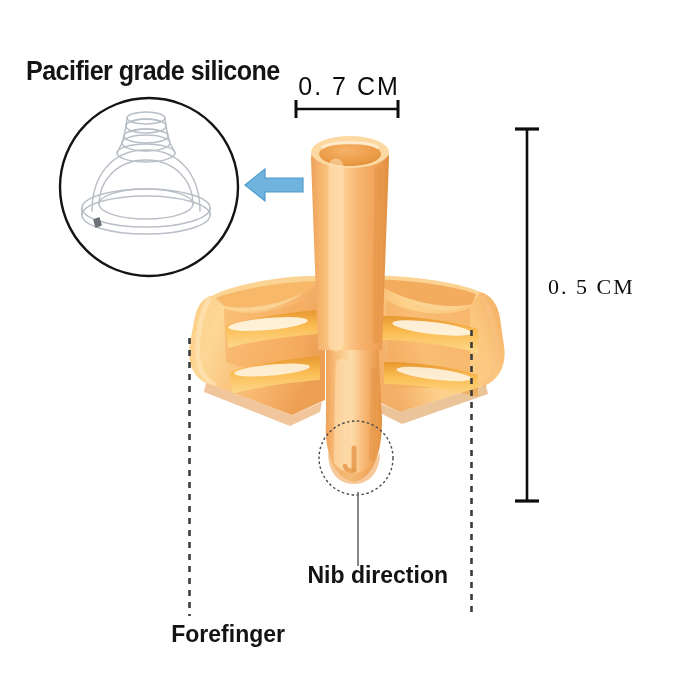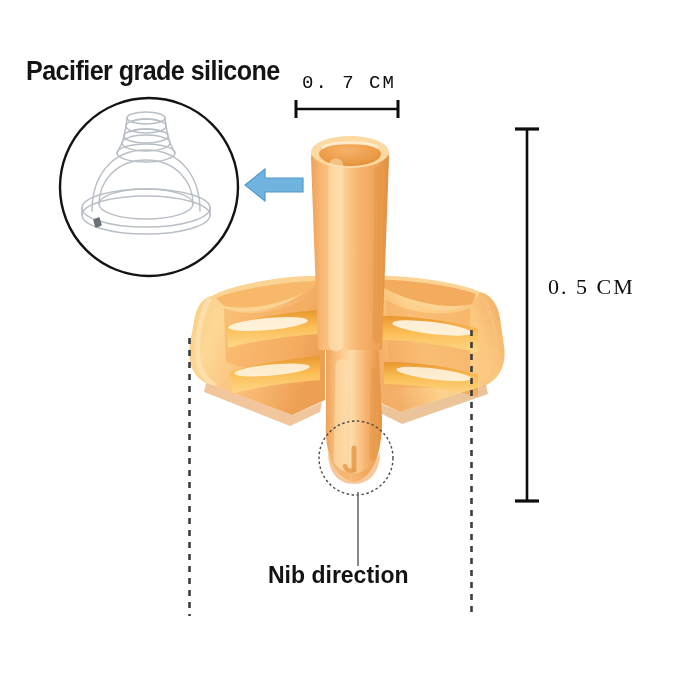--- a/index.html
+++ b/index.html
@@ -57,22 +57,22 @@
     width: 400px;
     height: 420px;
   }
 
   
   #dim-top-label {
     left: 289px;
     top: 72px;
     width: 120px;
     text-align: center;
-    font-family: Liberation Mono, monospace;
-    font-size: 19px;
+    font-family: Liberation Sans, sans-serif;
+    font-size: 25px;
     color: #0d0d0d;
     letter-spacing: 2px;
     white-space: nowrap;
   }
   #dim-top-line { left: 285px; top: 98px; width: 125px; height: 22px; }
 
   #dim-right-label {
     left: 548px;
     top: 274px;
     font-family: "Liberation Serif", serif;
@@ -88,21 +88,21 @@
   #guide-right { left: 470px; top: 330px; width: 3px; height: 286px; }
   #nib-leader  { left: 350px; top: 492px; width: 16px; height: 74px; }
 
   
   .callout {
     font-family: "Liberation Sans", sans-serif;
     font-size: 23px;
     font-weight: 600;
     color: #131313;
     white-space: nowrap;
-    text-align: left;
+    text-align: right;
   }
   #label-forefinger { left: 115px; top: 621px; width: 170px; }
   #label-thumb      { left: 400px; top: 621px; width: 150px; }
   #label-nib        { left: 268px; top: 562px; width: 180px; }
 </style>
 </head>
 <body>
 
 <div id="page" class="abs">
 
@@ -288,14 +288,15 @@
       <line x1="1.5" y1="0" x2="1.5" y2="286" stroke="#3d3d3d" stroke-width="2.6" stroke-dasharray="6 6"></line>
     </svg>
   </div>
   <div id="nib-leader" class="abs">
     <svg width="16" height="74" viewBox="0 0 16 74">
       <line x1="8" y1="0" x2="8" y2="74" stroke="#6a6a6a" stroke-width="1.6"></line>
     </svg>
   </div>
 
   <div id="label-nib" class="abs callout">Nib direction</div>
+  <div id="label-forefinger" class="abs callout">Forefinger</div>
 
 </div>
 
 </body></html>

